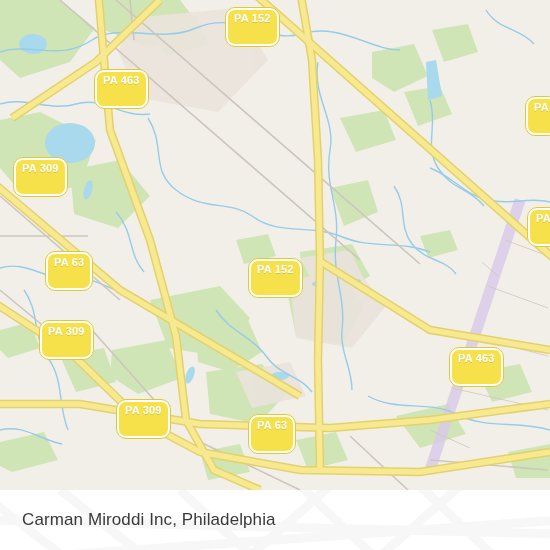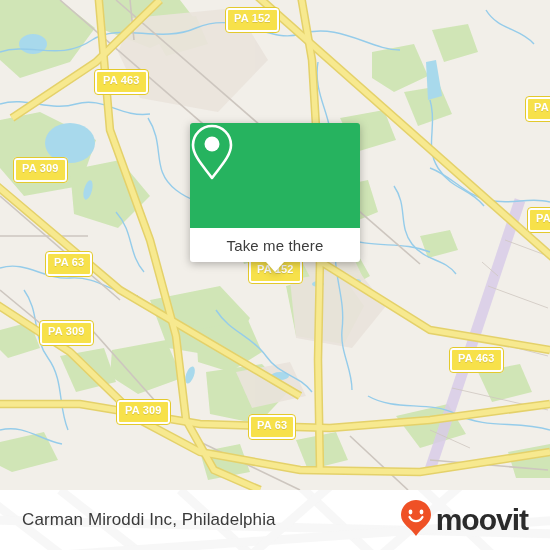--- a/index.html
+++ b/index.html
@@ -16,27 +16,27 @@
     background:#f2efe9;overflow:hidden;
   }
   .map svg{position:absolute;left:0;top:0;}
 
   
   .shield{
     position:absolute;
     background:#f7e14a;
     border:2px solid #ffffff;
     outline:1px solid #e3c92c;
-    border-radius:3px;
+    border-radius:9px;
     color:#ffffff;
     font-size:11px;
     font-weight:bold;
     letter-spacing:.2px;
     line-height:15px;
-    padding:1px 6px 4px 6px;
+    padding:1px 6px 18px 6px;
     white-space:nowrap;
     text-shadow:0 1px 0 rgba(0,0,0,.12);
     box-shadow:0 0 0 1px rgba(255,255,255,.55);
   }
 
   
   .popup{
     position:absolute;left:190px;top:123px;width:170px;
     filter:drop-shadow(0 2px 4px rgba(0,0,0,.28));
   }
@@ -224,60 +224,35 @@
     <div class="shield" style="left:526px;top:97px">PA</div>
     <div class="shield" style="left:14px;top:158px">PA 309</div>
     <div class="shield" style="left:528px;top:208px">PA</div>
     <div class="shield" style="left:46px;top:252px">PA 63</div>
     <div class="shield" style="left:249px;top:259px">PA 152</div>
     <div class="shield" style="left:40px;top:321px">PA 309</div>
     <div class="shield" style="left:450px;top:348px">PA 463</div>
     <div class="shield" style="left:117px;top:400px">PA 309</div>
     <div class="shield" style="left:249px;top:415px">PA 63</div>
 
-    <div class="popup">
-      <div class="popup-head">
-        <span>
-          <svg class="pin-icon" width="44" height="58" viewBox="0 0 44 58">
-            <path d="M22 3 C11.5 3 3 11.5 3 22 C3 33 14 44 22 55 C30 44 41 33 41 22 C41 11.5 32.5 3 22 3 Z" fill="none" stroke="#ffffff" stroke-width="2.6" stroke-linejoin="round"></path>
-            <circle cx="22" cy="21" r="7.5" fill="#ffffff"></circle>
-          </svg>
-        </span>
-      </div>
-      <div class="popup-foot">
-        <span>Take me there</span>
-      </div>
-      <div class="popup-tail"></div>
-    </div>
 
   </div>
 
   <div class="footer">
     <svg class="footer-watermark" width="550" height="550" viewBox="0 0 550 550">
       <g stroke="#777777" stroke-width="9" fill="none">
         <path d="M-10 500 L120 600"></path>
         <path d="M60 490 L200 600"></path>
         <path d="M180 490 L300 600"></path>
         <path d="M300 486 L420 600"></path>
         <path d="M420 486 L540 600"></path>
         <path d="M-10 520 L560 534"></path>
         <path d="M-10 560 L560 520"></path>
         <path d="M200 600 L330 486"></path>
         <path d="M330 600 L460 486"></path>
       </g>
     </svg>
 
     <div class="footer-title">Carman Miroddi Inc, Philadelphia</div>
 
-    <div class="brand">
-      <span>
-        <svg width="32" height="38" viewBox="0 0 32 38">
-          <path d="M16 1 C7.7 1 1 7.7 1 16 C1 25 11 29 16 37 C21 29 31 25 31 16 C31 7.7 24.3 1 16 1 Z" fill="#ef5126"></path>
-          <ellipse cx="10.5" cy="13" rx="1.9" ry="2.4" fill="#ffffff"></ellipse>
-          <ellipse cx="21.5" cy="13" rx="1.9" ry="2.4" fill="#ffffff"></ellipse>
-          <path d="M9.5 18 C12.5 23.5, 19.5 23.5, 22.5 18" fill="none" stroke="#ffffff" stroke-width="2.2" stroke-linecap="round"></path>
-        </svg>
-      </span>
-      <span class="brand-word">moovit</span>
-    </div>
   </div>
 
 </div>
 
 </body></html>

